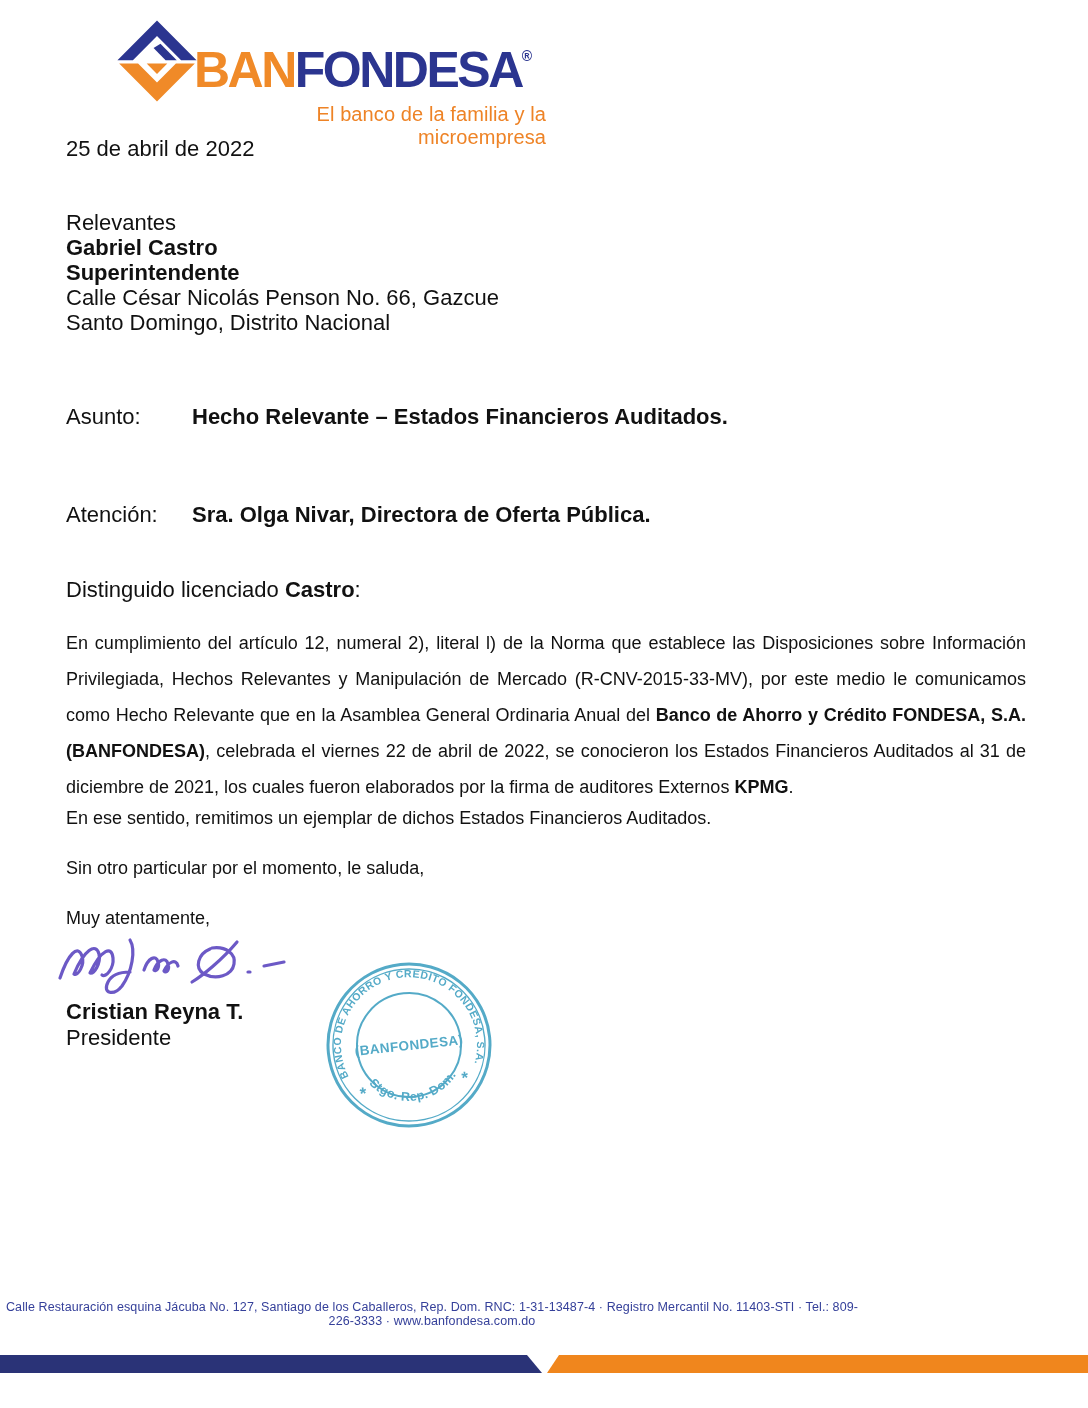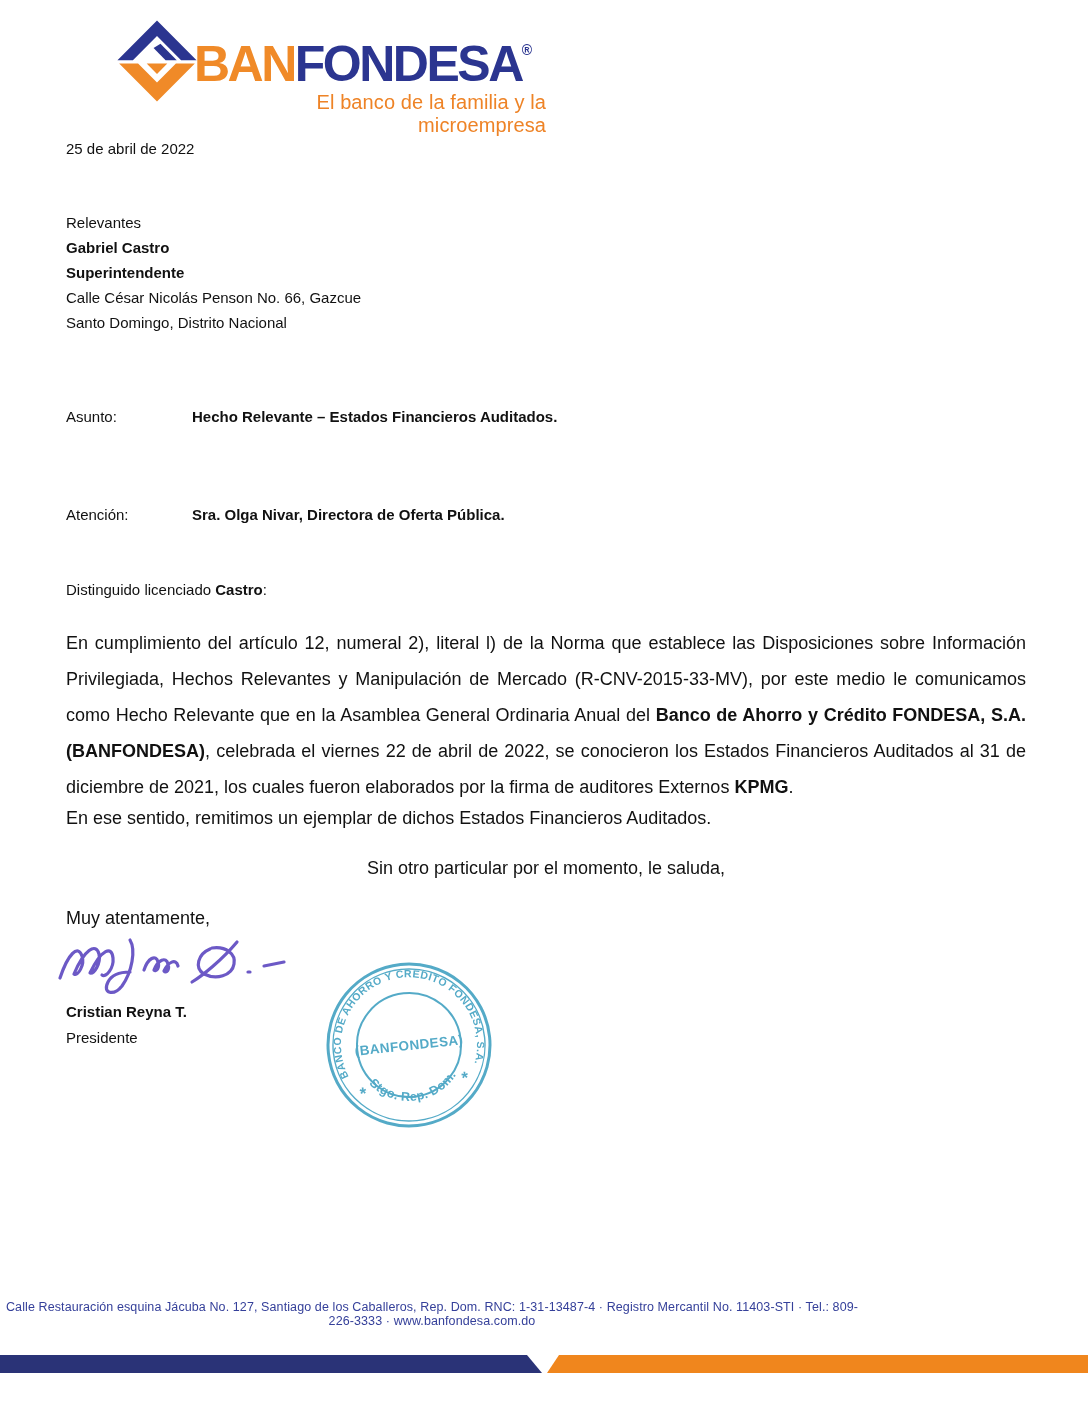--- a/index.html
+++ b/index.html
@@ -11,49 +11,49 @@
     color:#111111;
     overflow:hidden;
   }
   .abs { position:absolute; }
 
   
   .logo-icon { left:114px; top:18px; width:86px; height:86px; }
   .wordmark-block { left:194px; top:24px; width:356px; }
   .wordmark {
     font-size:50px; font-weight:bold; letter-spacing:-2.5px;
-    line-height:52px; white-space:nowrap;
+    line-height:64px; white-space:nowrap;
   }
   .wm-ban { color:#f08a28; }
   .wm-fondesa { color:#2b3590; }
   .wm-reg { font-size:14px; font-weight:bold; color:#2b3590; vertical-align:26px; letter-spacing:0; }
   .tagline {
     margin-top:1px; text-align:right;
     font-size:20px; color:#ee8326; letter-spacing:0.1px;
     padding-right:4px;
   }
 
   
-  .txt { font-size:15px; line-height:25px; }
+  .txt { font-size:22px; line-height:25px; }
   .date-line { left:66px; top:136px; }
   .recipient { left:66px; top:210px; }
   .bold { font-weight:bold; }
   .row { left:66px; white-space:nowrap; }
   .row-subject { top:404px; }
   .row-attention { top:502px; }
   .row-label { display:inline-block; width:126px; font-weight:normal; }
   .greeting { left:66px; top:577px; }
   .para {
     left:66px; width:960px;
     font-size:18px; line-height:36px; text-align:justify;
   }
   .p1 { top:625px; }
   .p-plain { text-align:left; white-space:nowrap; }
   .p2 { top:800px; }
-  .p3 { top:850px;text-align:center; }
+  .p3 { top:850px; }
   .p4 { top:900px; }
 
   .sig-svg { left:52px; top:920px; width:250px; height:80px; }
   .sig-name { left:66px; top:999px; font-weight:bold; }
   .sig-title { left:66px; top:1025px; }
 
   .stamp-svg { left:320px; top:956px; width:178px; height:178px; opacity:0.88; }
 
   
   .footer-line {

